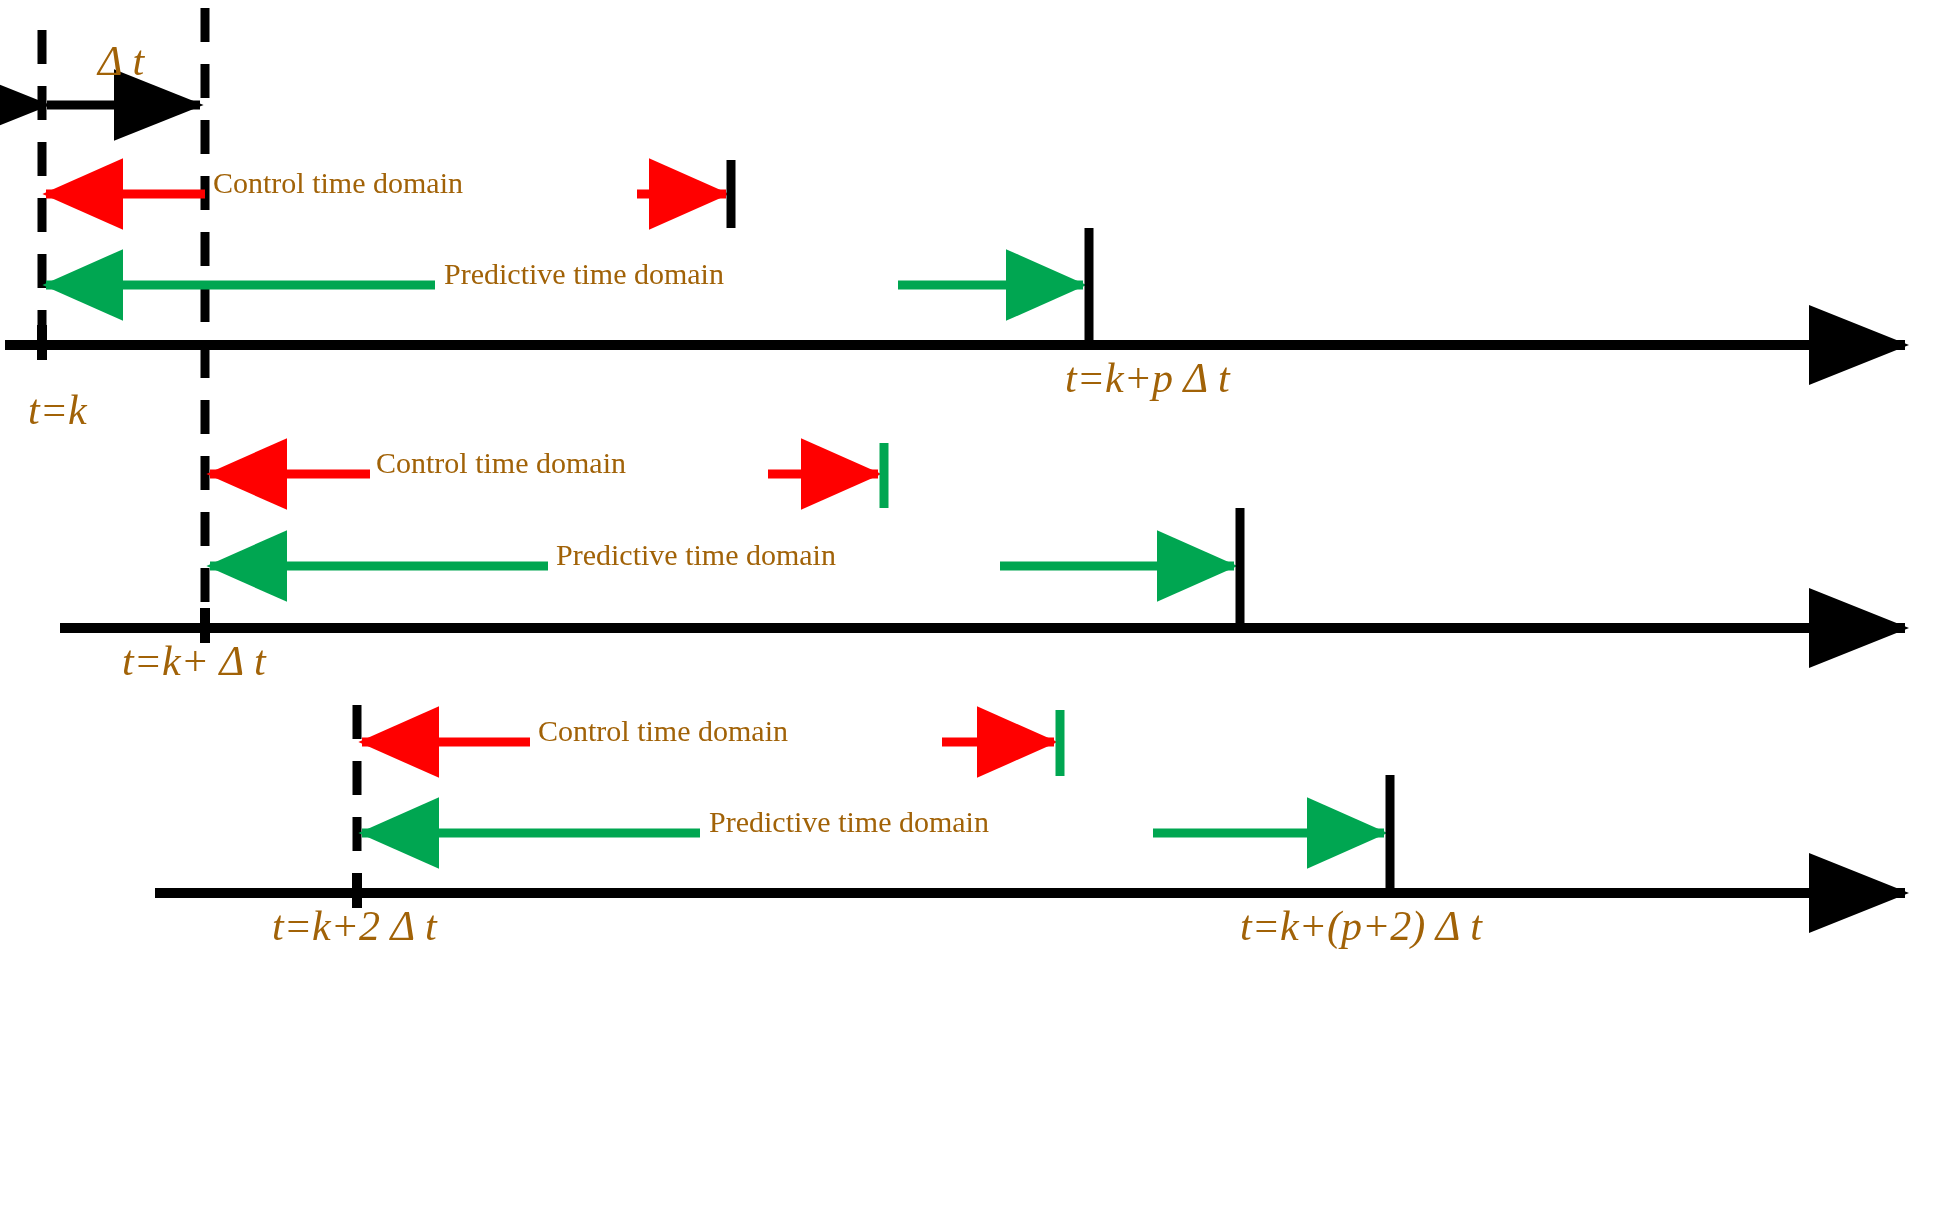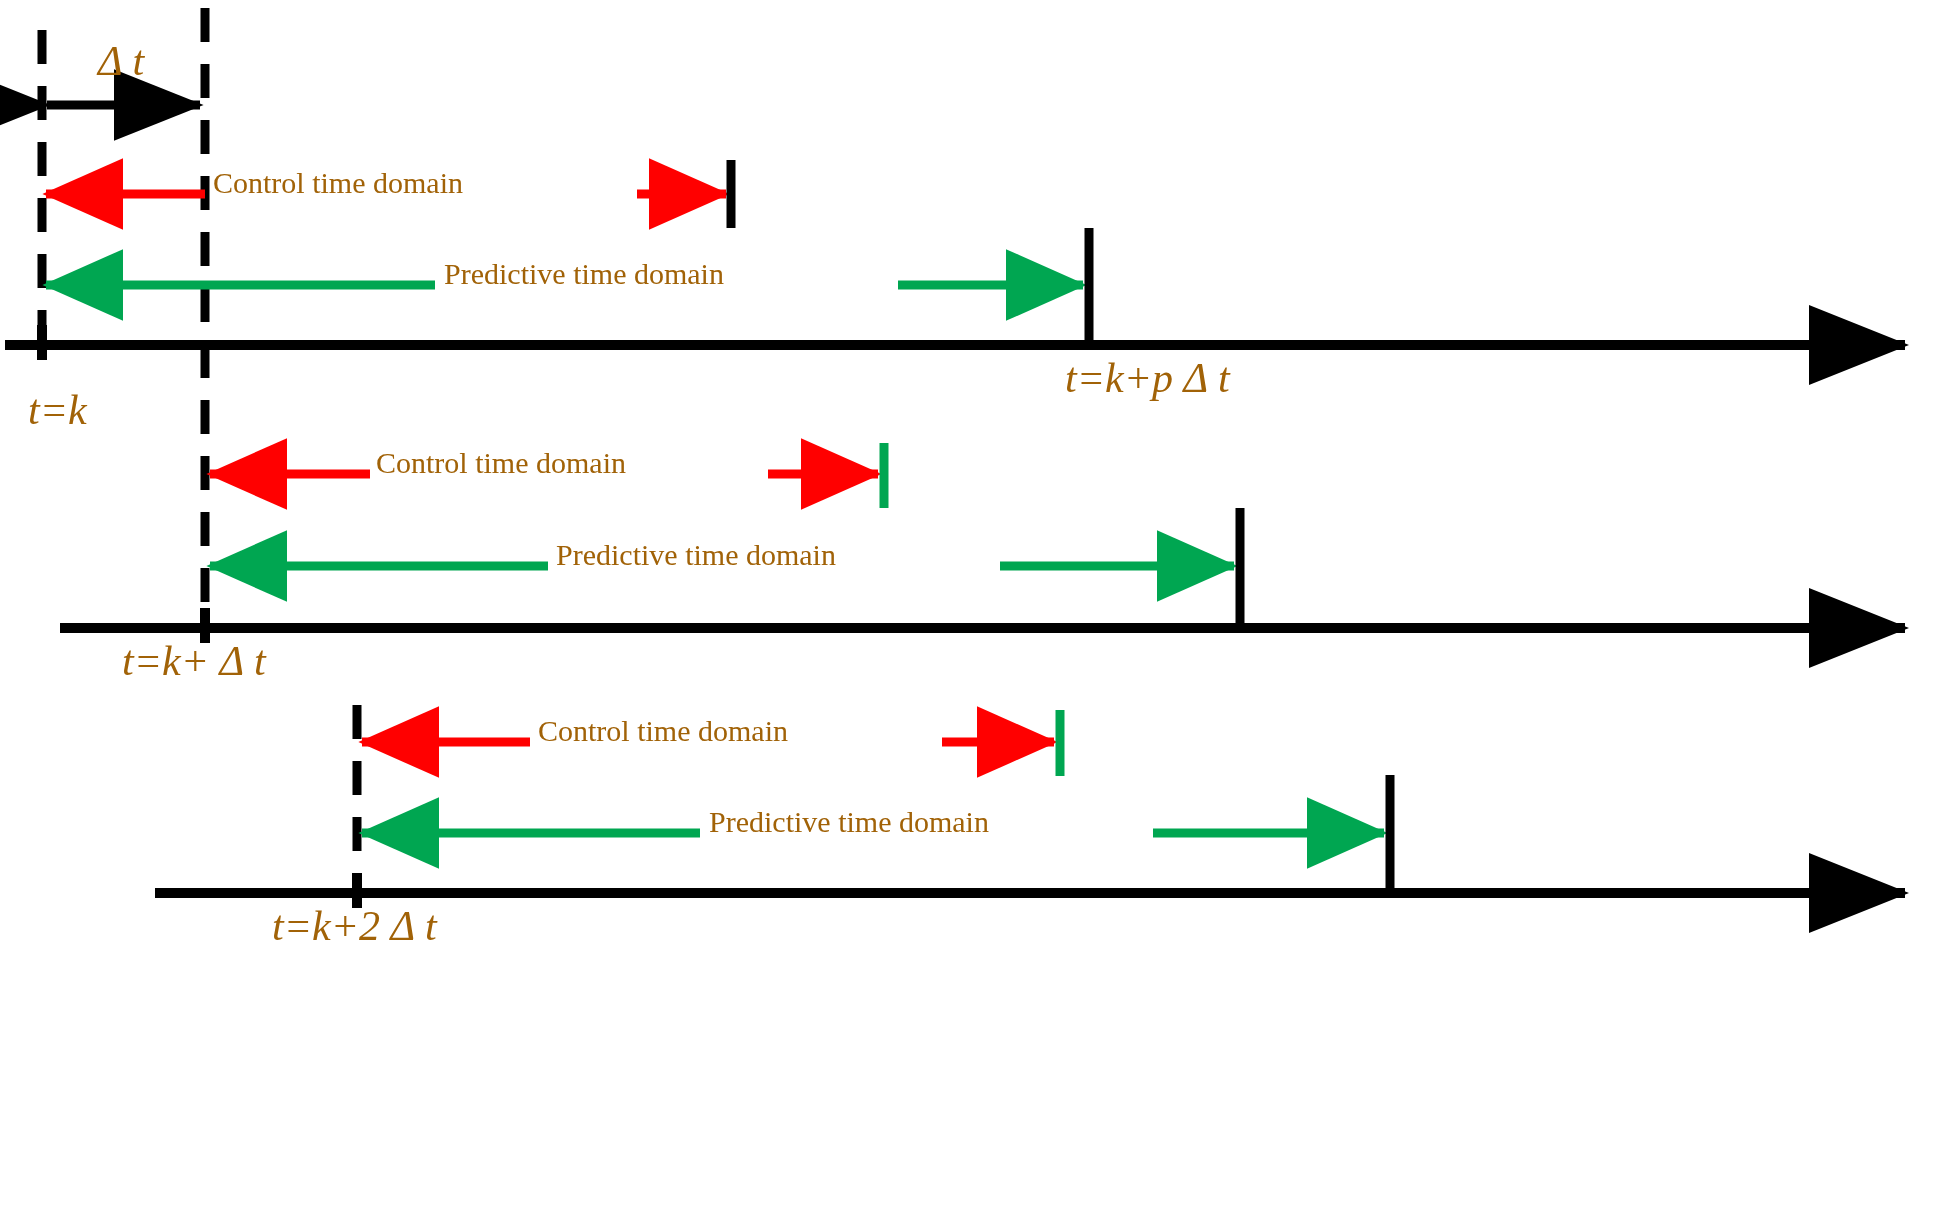--- a/index.html
+++ b/index.html
@@ -145,14 +145,15 @@
 
   <div class="lbl axis-label" style="left:122px; top:640px;">t=k+ Δ t</div>
 
 
   <div class="lbl arrow-label" style="left:538px; top:716px;">Control time domain</div>
 
   <div class="lbl arrow-label" style="left:709px; top:807px;">Predictive time domain</div>
 
   <div class="lbl axis-label" style="left:272px; top:905px;">t=k+2 Δ t</div>
 
+  <div class="lbl axis-label" style="left:1240px; top:905px;">t=k+(p+2) Δ t</div>
 
 </div>
 
 </body></html>

